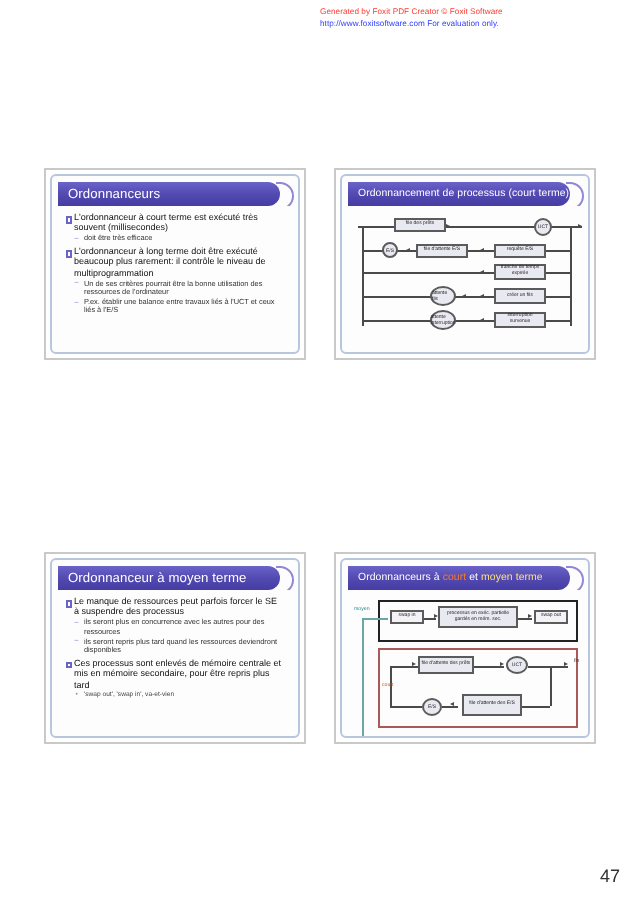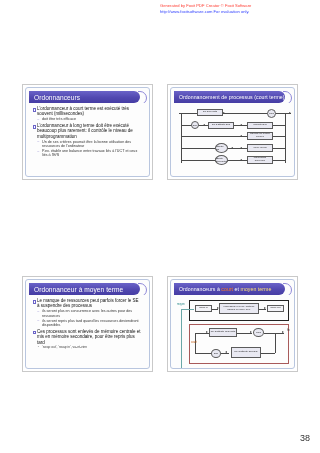--- a/index.html
+++ b/index.html
@@ -268,13 +268,13 @@
 
       <div class="dg-line h" style="left:6px;top:11.5px;width:13px;background:#6aa8a8;"></div>
 
       <div class="dg-label teal" style="left:2px;top:6px;">moyen</div>
       <div class="dg-label orange" style="left:16px;top:44px;">court</div>
       <div class="dg-label" style="left:112px;top:32px;">fin</div>
     </div>
   </div>
 </div>
 
-<div class="pageno">38</div>
+<div class="pageno">47</div>
 
 </body></html>

